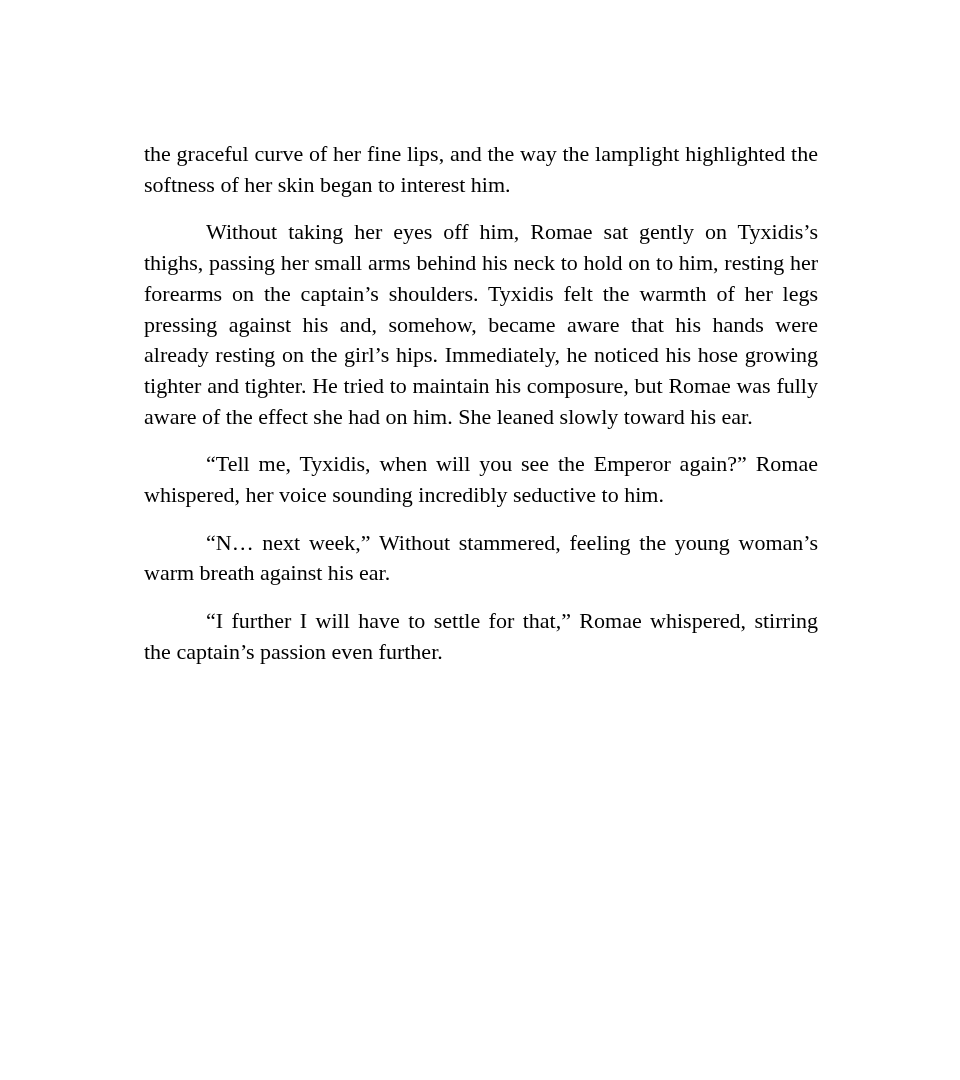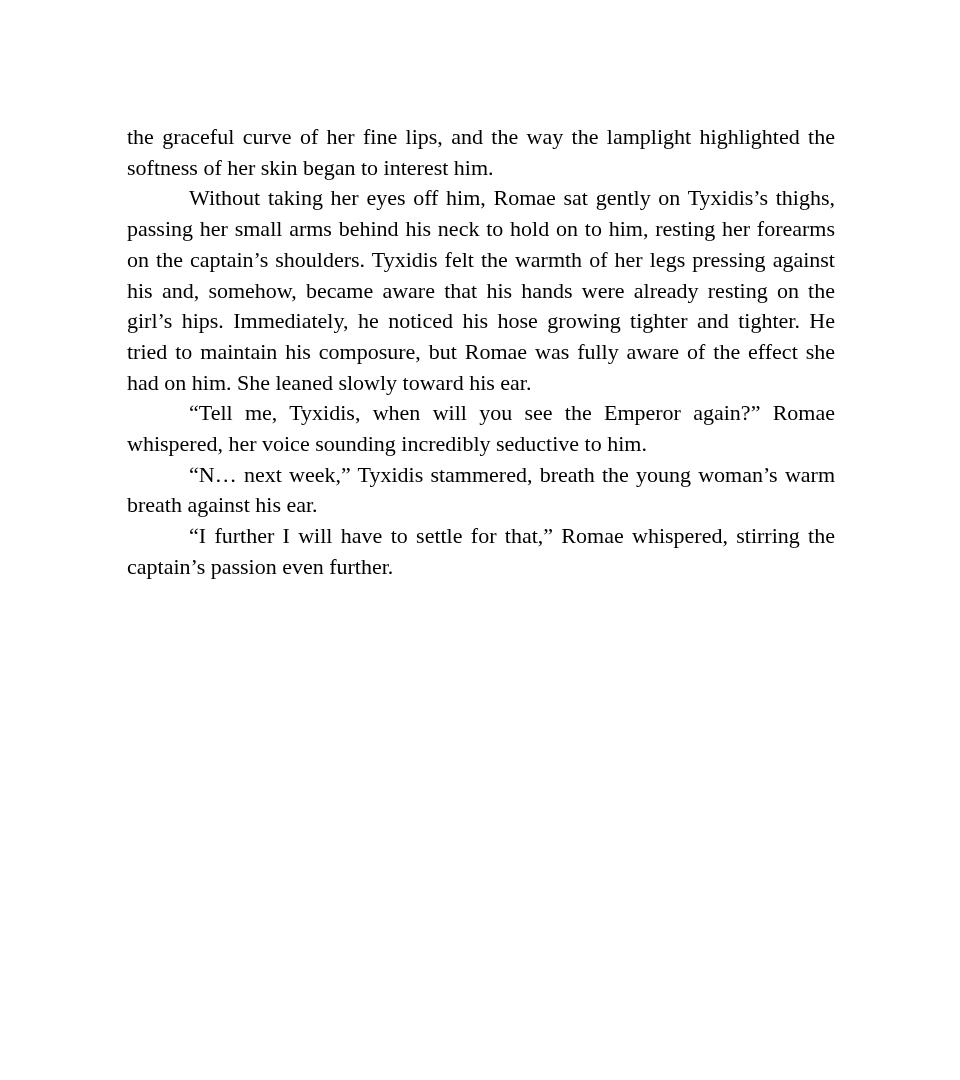--- a/index.html
+++ b/index.html
@@ -19,32 +19,32 @@
     left: 127px;
     top: 122px;
     width: 708px;
     font-family: "Liberation Serif", "DejaVu Serif", serif;
     font-size: 22px;
     line-height: 30.7px;
     color: #000000;
     text-align: justify;
   }
   .text-block p {
-    margin: 0;
+    margin: 17px;
     padding: 0;
     text-indent: 62px;
   }
   .text-block p.no-indent {
     text-indent: 0;
   }
 </style>
 </head>
 <body>
 
 <div class="page">
   <div class="text-block">
     <p class="no-indent">the graceful curve of her fine lips, and the way the lamplight highlighted the softness of her skin began to interest him.</p>
     <p>Without taking her eyes off him, Romae sat gently on Tyxidis’s thighs, passing her small arms behind his neck to hold on to him, resting her forearms on the captain’s shoulders. Tyxidis felt the warmth of her legs pressing against his and, somehow, became aware that his hands were already resting on the girl’s hips. Immediately, he noticed his hose growing tighter and tighter. He tried to maintain his composure, but Romae was fully aware of the effect she had on him. She leaned slowly toward his ear.</p>
     <p>“Tell me, Tyxidis, when will you see the Emperor again?” Romae whispered, her voice sounding incredibly seductive to him.</p>
-    <p>“N… next week,” Tyxidis stammered, breath the young woman’s warm breath against his ear.</p>
+    <p>“N… next week,” Without stammered, feeling the young woman’s warm breath against his ear.</p>
     <p>“I further I will have to settle for that,” Romae whispered, stirring the captain’s passion even further.</p>
   </div>
 </div>
 
 </body></html>

